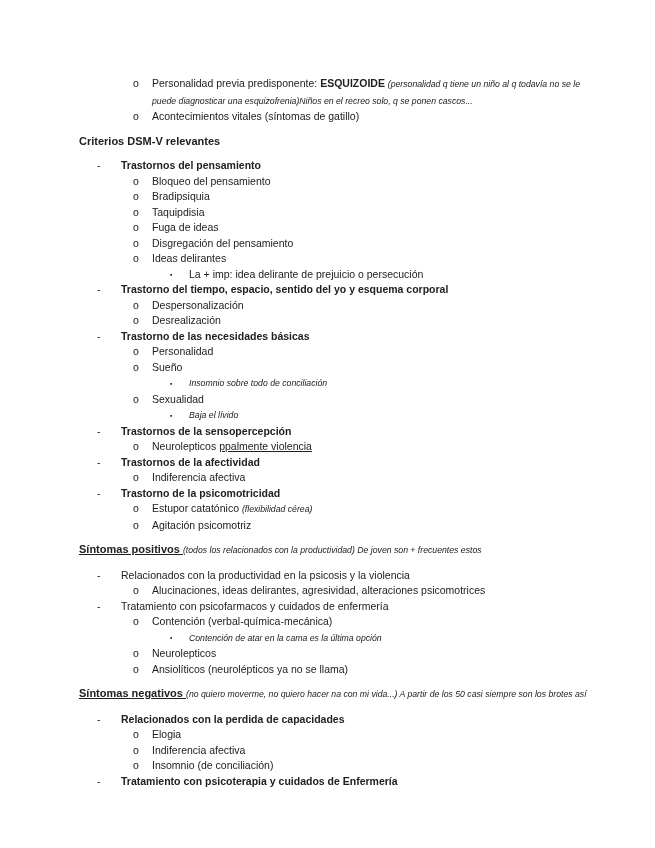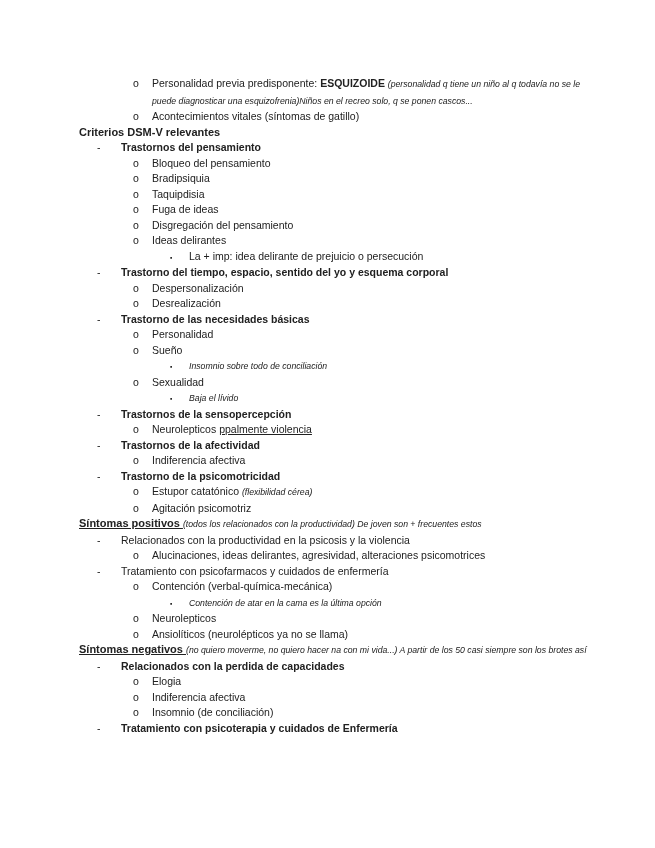--- a/index.html
+++ b/index.html
@@ -14,25 +14,25 @@
     padding-top: 76px;
     box-sizing: border-box;
     width: 655px; height: 848px;
   }
   .line {
     display: flex;
     align-items: baseline;
     font-size: 10.5px;
     line-height: 15.5px;
   }
-  .space-before { }
+  .space-before { margin-top: 9px; }
   .indent-0 { padding-left: 79px;  padding-right: 18px; font-size: 11px; }
   .indent-1 { padding-left: 97px;  padding-right: 70px; }
   .indent-2 { padding-left: 133px; padding-right: 70px; }
-  .indent-3 { padding-left: 170px; padding-right: 76px; }
+  .indent-3 { padding-left: 170px; padding-right: 76px; align-items: center; }
   .bullet { flex: 0 0 auto; }
   .bullet-dash { width: 24px; }
   .bullet-o    { width: 19px; }
   .bullet-sq   { width: 19px; font-size: 6.5px; }
   .text { flex: 1 1 auto; }
   .b  { font-weight: 700; text-align: right; }
   .i  { font-style: italic; }
   .u  { text-decoration: underline; }
   .sm { font-size: 8.7px; }
 </style>

